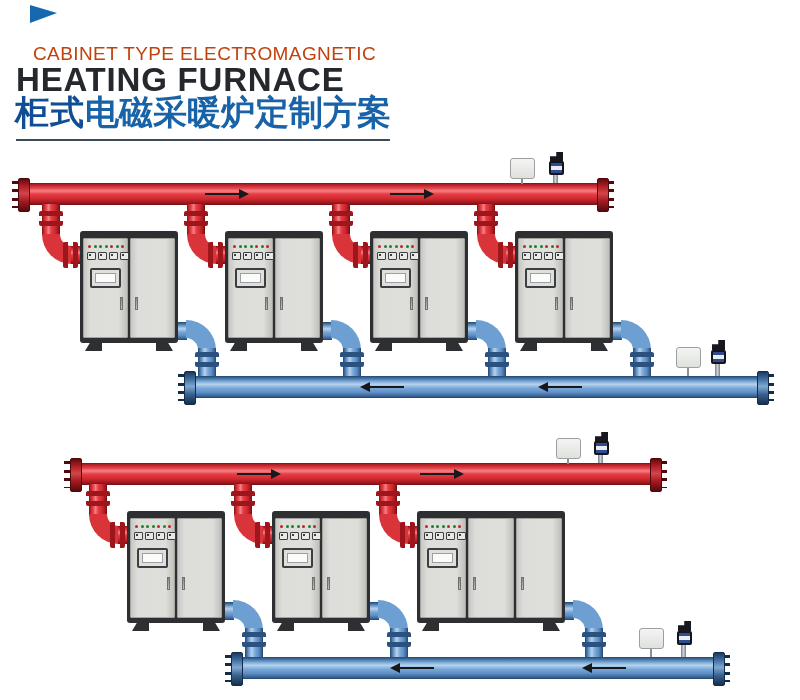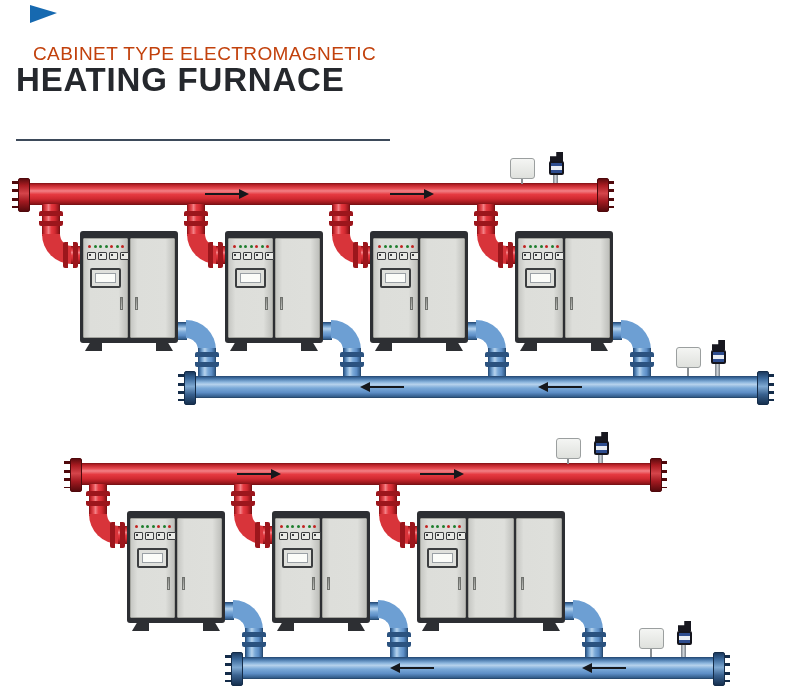--- a/index.html
+++ b/index.html
@@ -72,20 +72,21 @@
   .hdl.hr{right:4px;} .hdl.hl{left:4px;}
 </style>
 </head>
 <body>
 
 <div class="stage">
 
   <div class="logo-tri"></div>
   <div class="kicker">CABINET TYPE ELECTROMAGNETIC</div>
   <div class="title-en">HEATING FURNACE</div>
+  <div class="title-zh"><span class="lead">柜式</span><span>电磁采暖炉定制方案</span></div>
   <div class="rule"></div>
 
   <div>
 
     <div class="pipe red-h" style="left:28px;top:183px;width:570px;height:22px;"></div>
     <div class="bolts red" style="left:12px;top:181px;"></div>
     <div class="cap red" style="left:18px;top:178px;"></div>
     <div class="cap red" style="left:597px;top:178px;"></div>
     <div class="bolts red" style="left:608px;top:181px;"></div>
     <div class="arr r" style="left:205px;top:193px;"></div>

